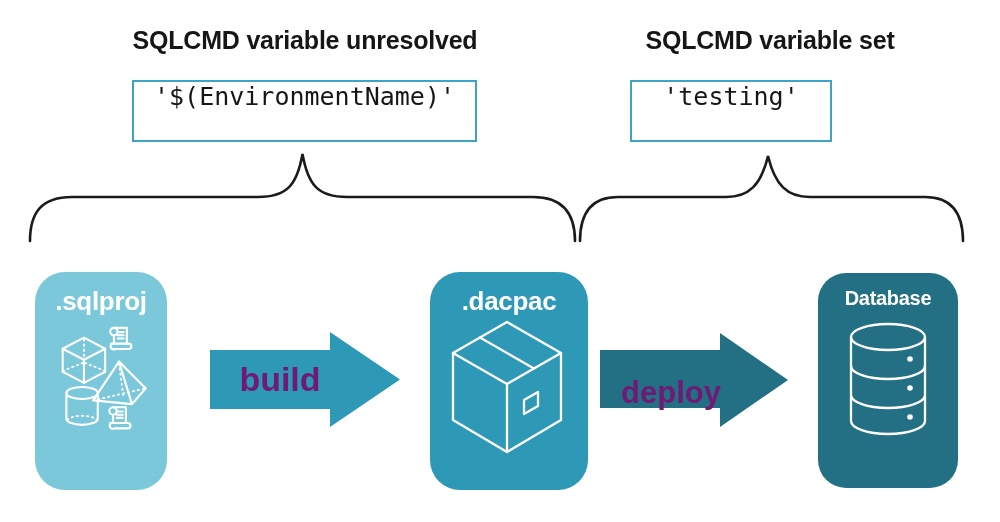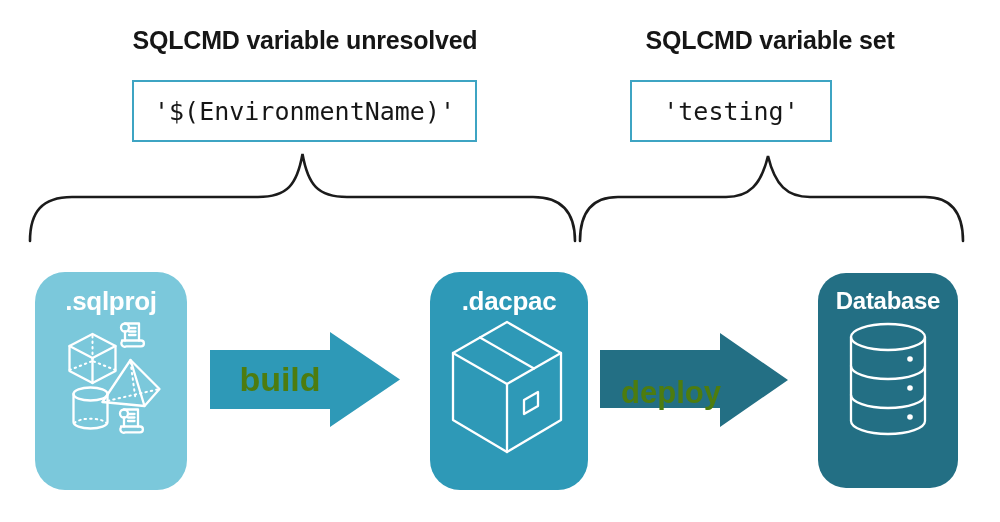--- a/index.html
+++ b/index.html
@@ -15,51 +15,51 @@
     font-family:"Liberation Sans", sans-serif;color:var(--ink);overflow:hidden;
   }
   .heading{
     position:absolute;top:26px;text-align:center;
     font-size:25px;font-weight:700;letter-spacing:-0.2px;color:#161616;
   }
   .heading.left{left:110px;width:390px;}
   .heading.right{left:580px;width:380px;}
   .code-box{
     position:absolute;top:80px;height:58px;border:2px solid var(--code-border);
-    background:#ffffff;display:flex;align-items:center;justify-content:center;
+    background:#ffffff;display:flex;justify-content:center;
   }
   .code-box.left{left:132px;width:341px;}
   .code-box.right{left:630px;width:198px;}
   .code-text{
     font-family:"DejaVu Sans Mono", monospace;font-size:25px;color:#161616;
     white-space:pre;
   }
   .overlay{position:absolute;left:0;top:0;width:1000px;height:522px;}
   .brace{stroke:var(--ink);stroke-width:2.6;fill:none;stroke-linecap:round;}
   .node{
     position:absolute;top:272px;height:218px;border-radius:30px;
   }
-  .node.sqlproj{left:35px;width:152px;background:var(--light-blue);}
+  .node.sqlproj{left:35px;width:132px;background:var(--light-blue);}
   .node.dacpac{left:430px;width:158px;background:var(--teal);}
   .node.database{left:818px;top:273px;width:140px;height:215px;background:var(--dark-teal);border-radius:28px;}
   .node-label{
     position:absolute;left:0;right:0;top:14px;text-align:center;
     color:#ffffff;font-weight:700;font-size:26px;letter-spacing:-0.3px;
   }
-  .node.database .node-label{font-size:24px;}
+  .node.database .node-label{font-size:20px;}
   .node-icons{position:absolute;left:0;top:0;width:100%;height:100%;}
   .wire{stroke:#ffffff;stroke-width:2.3;fill:none;stroke-linecap:round;stroke-linejoin:round;}
   .wire.dotted{stroke-dasharray:1.5 4;stroke-width:2;}
   .dot{fill:#ffffff;stroke:none;}
   .arrow-svg{position:absolute;}
   .arrow-build{fill:var(--teal);}
   .arrow-deploy{fill:var(--dark-teal);}
   .arrow-label{
     position:absolute;display:flex;align-items:center;justify-content:center;
-    color:#4d7c0f;font-weight:700;
+    color:#701a75;font-weight:700;
   }
   .arrow-label.build{left:212px;top:350px;width:136px;height:58px;font-size:34px;}
   .arrow-label.deploy{left:600px;top:350px;width:142px;height:58px;font-size:31px;margin-top:14px;}
 </style>
 </head>
 <body>
 
 <div class="canvas">
 
   <div class="heading right">SQLCMD variable set</div>

